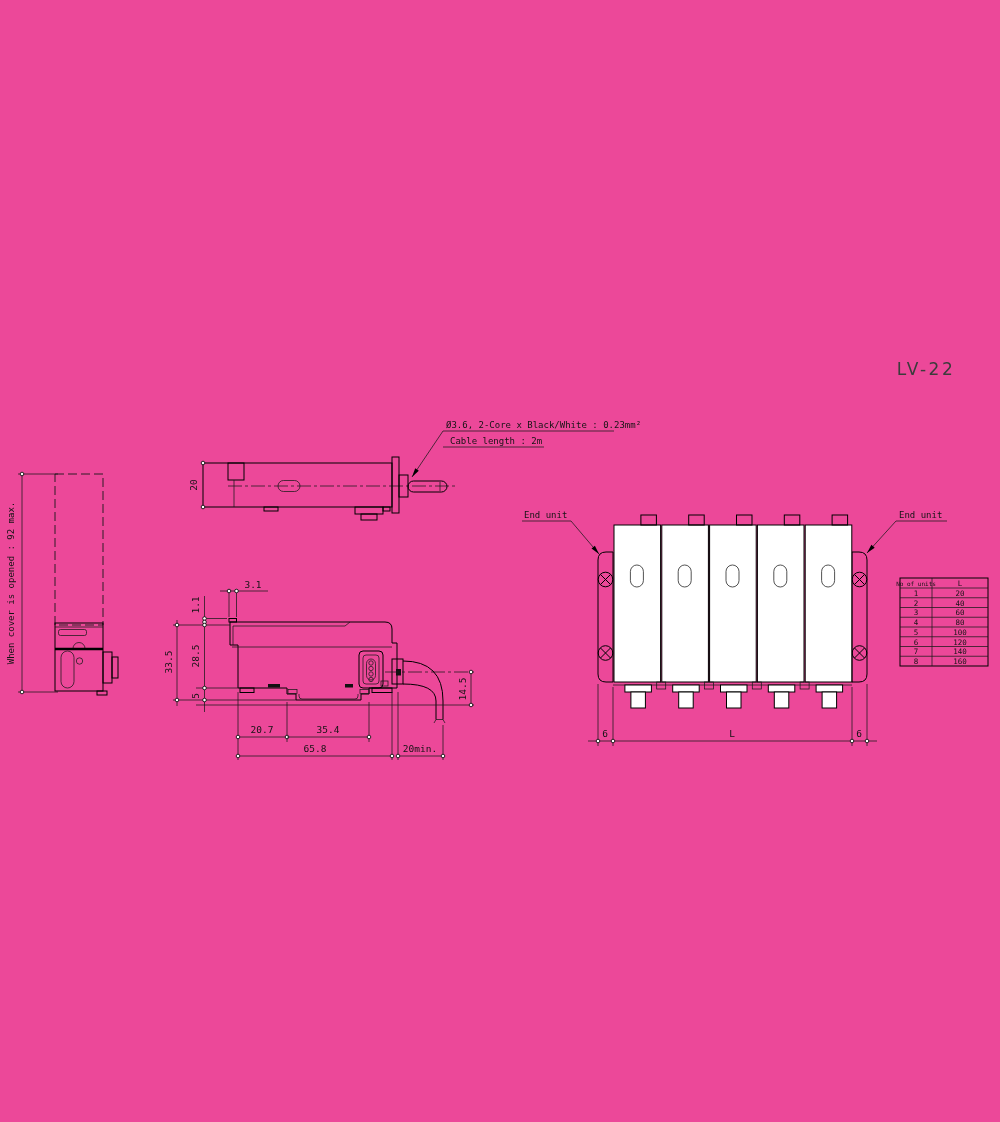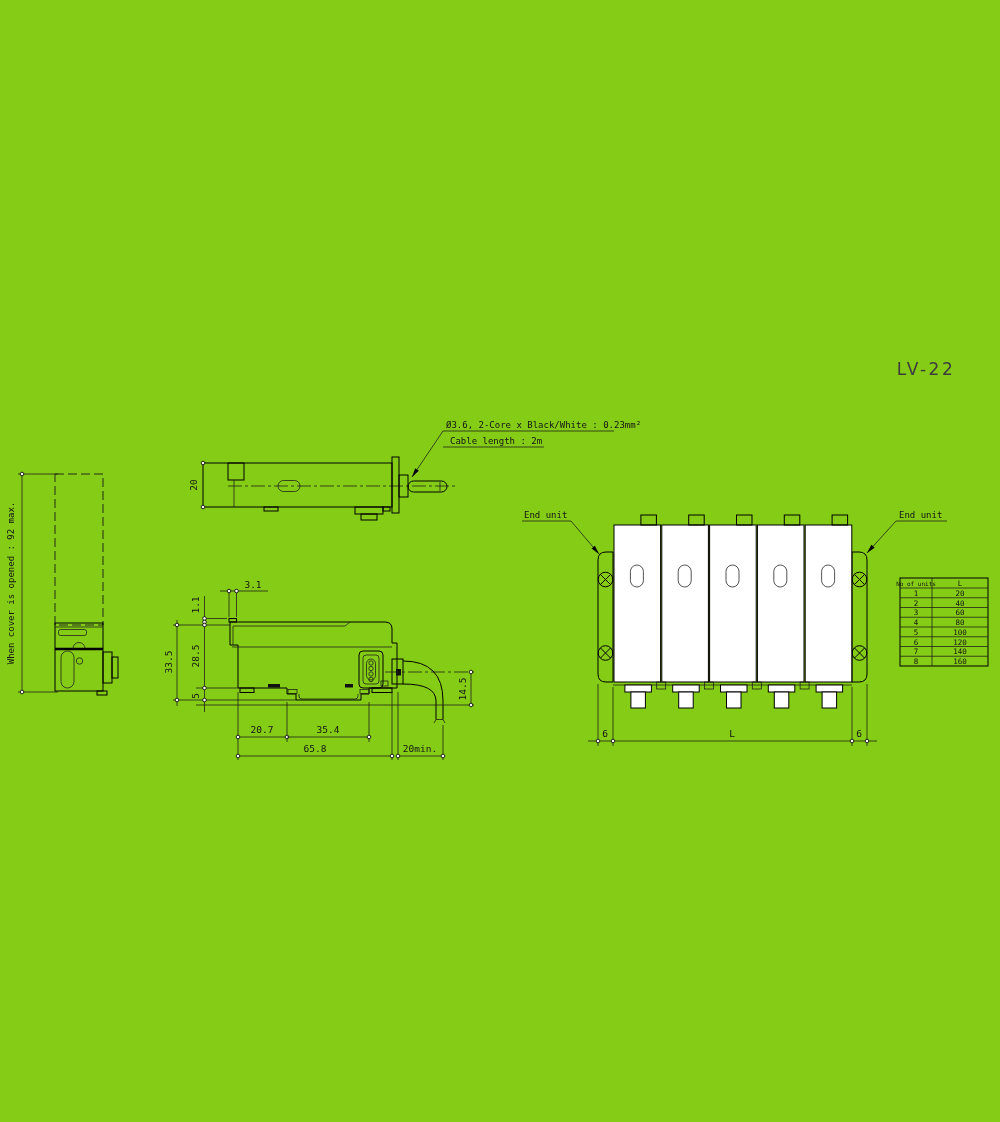--- a/index.html
+++ b/index.html
@@ -1,16 +1,16 @@
 <!DOCTYPE html>
 <html><head>
 <meta charset="utf-8">
 <style>
   html,body{margin:0;padding:0;background:#fff;}
-  .page{position:relative;width:1000px;height:1122px;background:#84cc16;overflow:hidden;}
+  .page{position:relative;width:1000px;height:1122px;background:#ec4899;overflow:hidden;}
   svg{position:absolute;left:0;top:0;}
   .ln{stroke:#000;stroke-width:1;fill:none;}
   .thin{stroke:#1a1a1a;stroke-width:0.75;fill:none;}
   .thick{stroke:#000;stroke-width:2.4;fill:none;}
   .dash{stroke:#1a1a1a;stroke-width:0.9;fill:none;stroke-dasharray:9,4;}
   .cl{stroke:#1a1a1a;stroke-width:0.75;fill:none;stroke-dasharray:14,3,3,3;}
   .term{stroke:#111;stroke-width:0.9;fill:#fff;}
   .arrow{fill:#000;stroke:none;}
   .fillw{fill:#fff;}
   .dk{fill:#111;stroke:none;}

